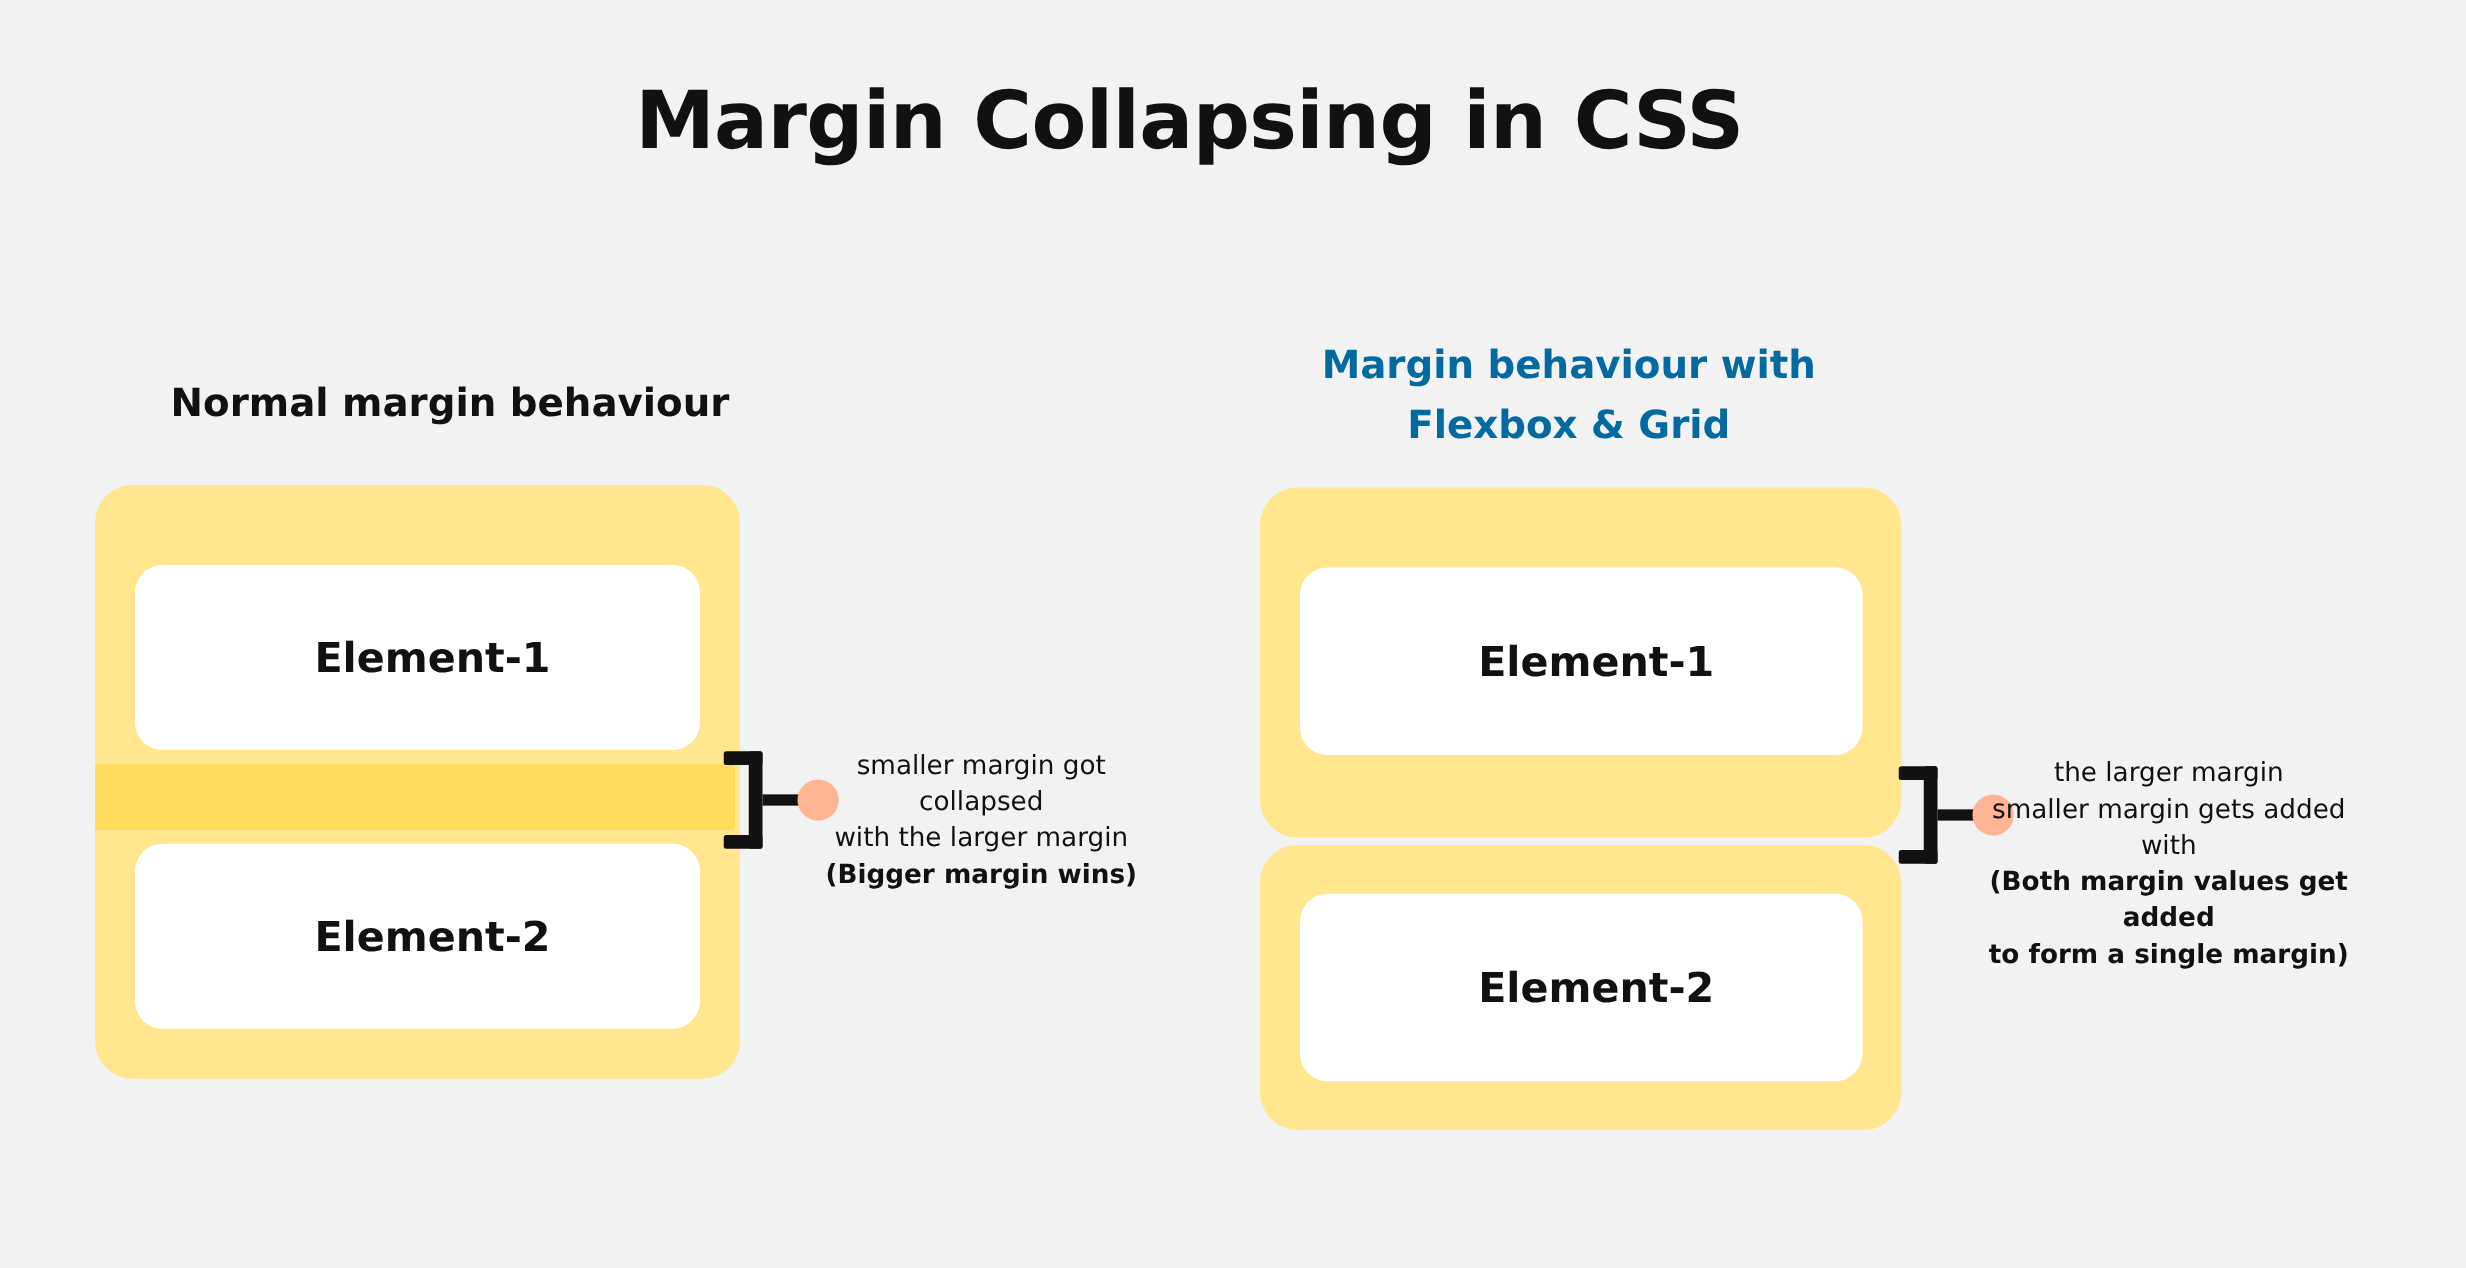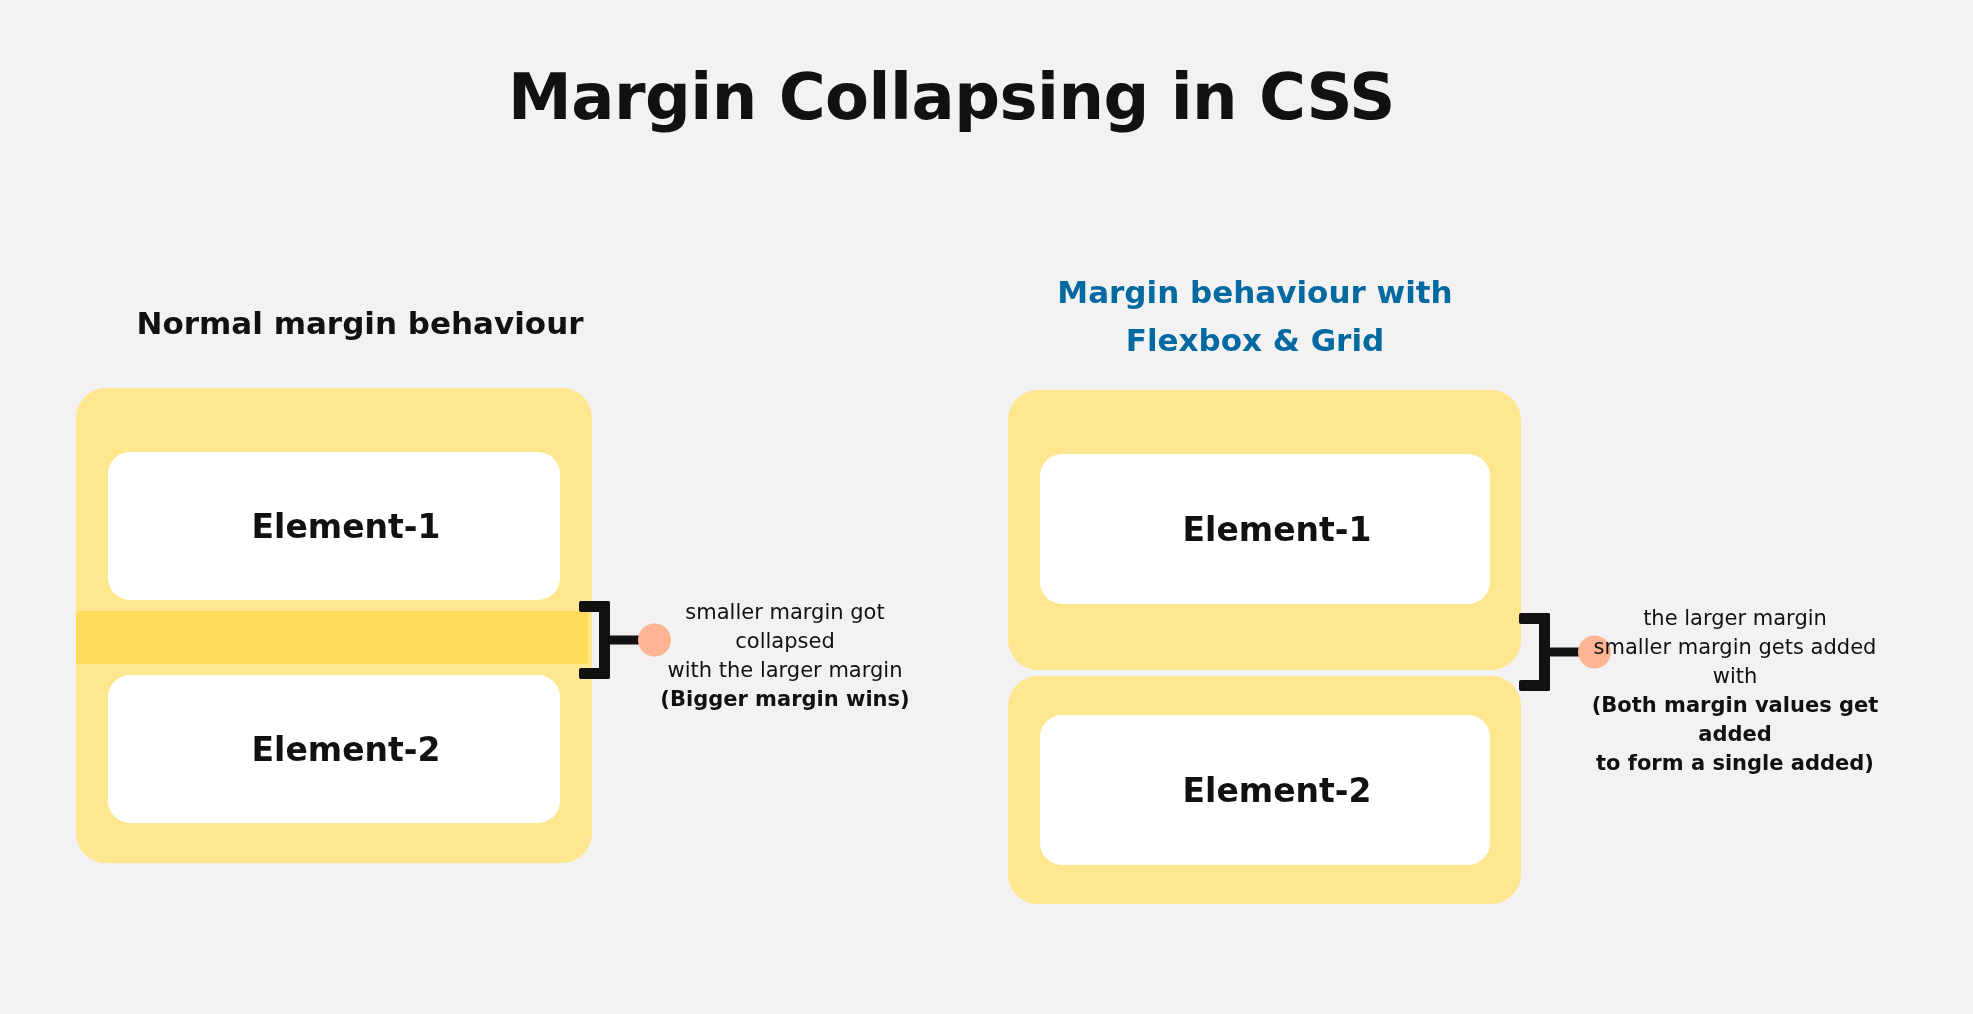--- a/index.html
+++ b/index.html
@@ -296,14 +296,14 @@
   <div class="bracket-arm-top"></div>
   <div class="bracket-arm-bottom"></div>
   <div class="bracket-stem"></div>
   <div class="bracket-dot"></div>
 </div>
 
 <div class="annotation" id="right-annotation">
   <div>the larger margin</div>
   <div>smaller margin gets added with</div>
   <div class="line-bold">(Both margin values get added</div>
-  <div class="line-bold">to form a single added)</div>
+  <div class="line-bold">to form a single margin)</div>
 </div>
 
 </body></html>

